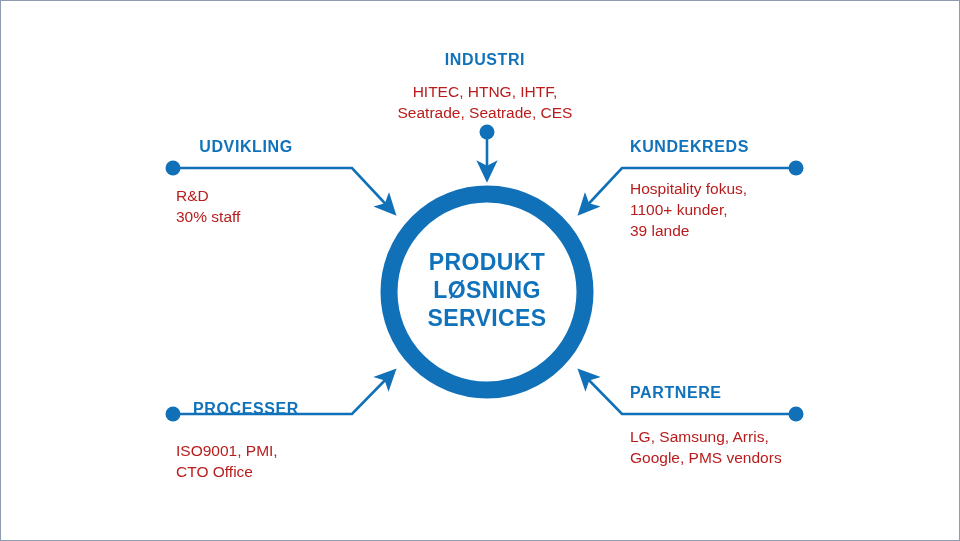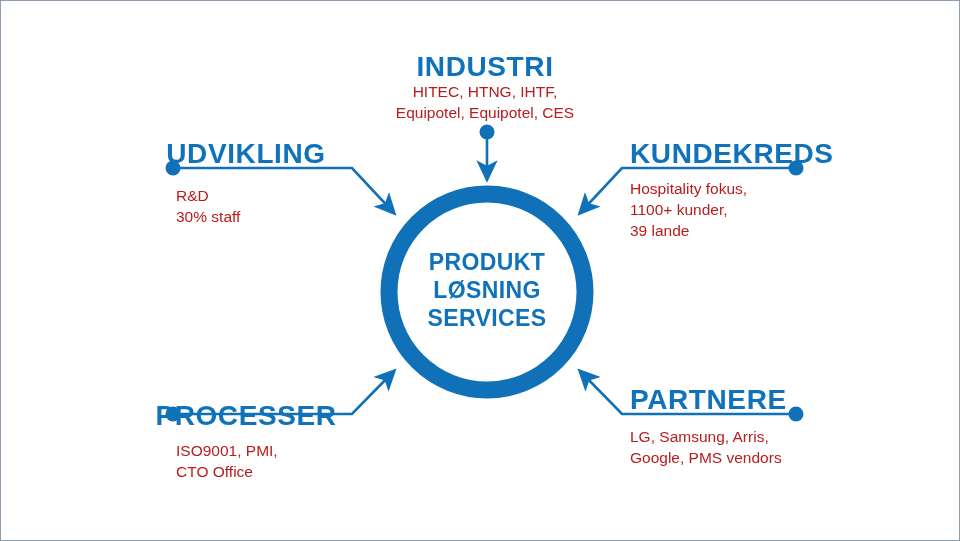--- a/index.html
+++ b/index.html
@@ -21,21 +21,21 @@
     position: absolute;
     left: 0;
     top: 0;
     width: 960px;
     height: 541px;
   }
   .node-title {
     position: absolute;
     color: #0f72ba;
     font-weight: bold;
-    font-size: 28px;
+    font-size: 16px;
     letter-spacing: 0.6px;
     white-space: nowrap;
     font-family: "Liberation Sans", sans-serif;
   }
   .node-body {
     position: absolute;
     color: #b91c1c;
     font-size: 15.5px;
     line-height: 21px;
     font-family: "Liberation Sans", sans-serif;
@@ -117,21 +117,21 @@
 
   <div id="center-label">
     <span class="center-line">PRODUKT</span>
     <span class="center-line">LØSNING</span>
     <span class="center-line">SERVICES</span>
   </div>
 
   <div id="title-industri" class="node-title align-center">INDUSTRI</div>
   <div id="body-industri" class="node-body align-center">
     <div>HITEC, HTNG, IHTF,</div>
-    <div>Equipotel, Equipotel, CES</div>
+    <div>Seatrade, Seatrade, CES</div>
   </div>
 
   <div id="title-udvikling" class="node-title align-center">UDVIKLING</div>
   <div id="body-udvikling" class="node-body align-right">
     <div>R&amp;D</div>
     <div>30% staff</div>
   </div>
 
   <div id="title-kundekreds" class="node-title align-left">KUNDEKREDS</div>
   <div id="body-kundekreds" class="node-body align-left">

